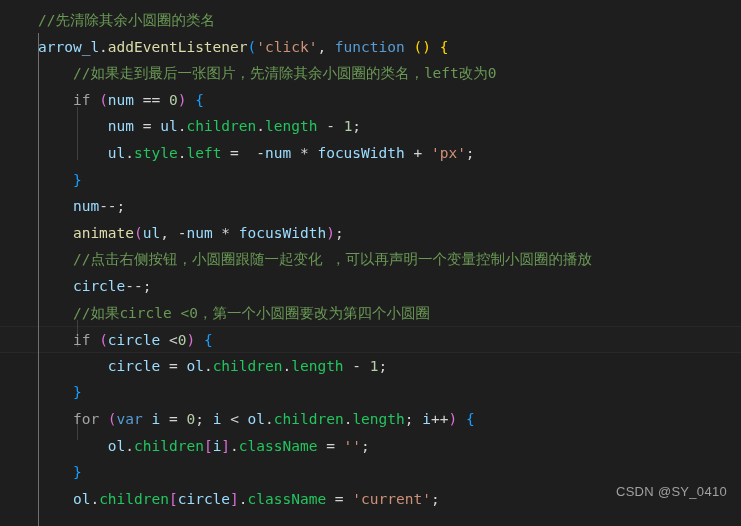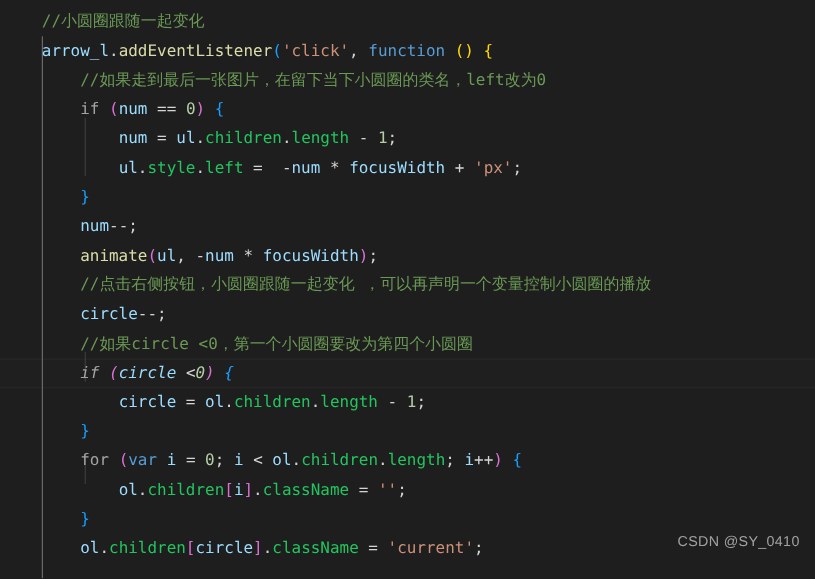--- a/index.html
+++ b/index.html
@@ -29,21 +29,20 @@
     position: relative;
     height: 26.6px;
     white-space: pre;
     padding-left: 0;
   }
   .line.current {
     background: #1f1f1f;
     border-top: 1px solid #282828;
     border-bottom: 1px solid #282828;
     height: 24.6px;
-    font-style: italic;
   }
   .ltext {
     position: relative;
     z-index: 2;
     display: inline-block;
     padding-left: 38px;
   }
   
   .guides {
     position: absolute;
@@ -93,23 +92,23 @@
 <div id="editor">
 
   <div class="guides">
       <div class="guide active" style="left: 38px; top: 33px; height: 493px;"></div>
       <div class="guide" style="left: 77px; top: 107px; height: 53px;"></div>
       <div class="guide" style="left: 77px; top: 320px; height: 27px;"></div>
       <div class="guide" style="left: 77px; top: 413px; height: 27px;"></div>
     </div>
 
   <div class="code-area">
-      <div class="line"><span class="ltext"><span></span><span class="cmt">//小圆圈跟随一起变化</span></span></div>
+      <div class="line"><span class="ltext"><span></span><span class="cmt">//先清除其余小圆圈的类名</span></span></div>
       <div class="line"><span class="ltext"><span></span><span class="var">arrow_l</span><span class="op">.</span><span class="fn">addEventListener</span><span class="b3">(</span><span class="str">'click'</span><span class="op">, </span><span class="kw2">function</span><span class="op"> </span><span class="b1">()</span><span class="op"> </span><span class="b1">{</span></span></div>
-      <div class="line"><span class="ltext"><span>    </span><span class="cmt">//如果走到最后一张图片，在留下当下小圆圈的类名，left改为0</span></span></div>
+      <div class="line"><span class="ltext"><span>    </span><span class="cmt">//如果走到最后一张图片，先清除其余小圆圈的类名，left改为0</span></span></div>
       <div class="line"><span class="ltext"><span>    </span><span class="kw">if</span><span class="op"> </span><span class="b2">(</span><span class="var">num</span><span class="op"> == </span><span class="num">0</span><span class="b2">)</span><span class="op"> </span><span class="b3">{</span></span></div>
       <div class="line"><span class="ltext"><span>        </span><span class="var">num</span><span class="op"> = </span><span class="var">ul</span><span class="op">.</span><span class="prop">children</span><span class="op">.</span><span class="prop">length</span><span class="op"> - </span><span class="num">1</span><span class="op">;</span></span></div>
       <div class="line"><span class="ltext"><span>        </span><span class="var">ul</span><span class="op">.</span><span class="prop">style</span><span class="op">.</span><span class="prop">left</span><span class="op"> =  </span><span class="op">-</span><span class="var">num</span><span class="op"> * </span><span class="var">focusWidth</span><span class="op"> + </span><span class="str">'px'</span><span class="op">;</span></span></div>
       <div class="line"><span class="ltext"><span>    </span><span class="b3">}</span></span></div>
       <div class="line"><span class="ltext"><span>    </span><span class="var">num</span><span class="op">--;</span></span></div>
       <div class="line"><span class="ltext"><span>    </span><span class="fn">animate</span><span class="b2">(</span><span class="var">ul</span><span class="op">, </span><span class="op">-</span><span class="var">num</span><span class="op"> * </span><span class="var">focusWidth</span><span class="b2">)</span><span class="op">;</span></span></div>
       <div class="line"><span class="ltext"><span>    </span><span class="cmt">//点击右侧按钮，小圆圈跟随一起变化 ，可以再声明一个变量控制小圆圈的播放</span></span></div>
       <div class="line"><span class="ltext"><span>    </span><span class="var">circle</span><span class="op">--;</span></span></div>
       <div class="line"><span class="ltext"><span>    </span><span class="cmt">//如果circle &lt;0，第一个小圆圈要改为第四个小圆圈</span></span></div>
       <div class="line current"><span class="ltext"><span>    </span><span class="kw">if</span><span class="op"> </span><span class="b2">(</span><span class="var">circle</span><span class="op"> &lt;</span><span class="num">0</span><span class="b2">)</span><span class="op"> </span><span class="b3">{</span></span></div>

